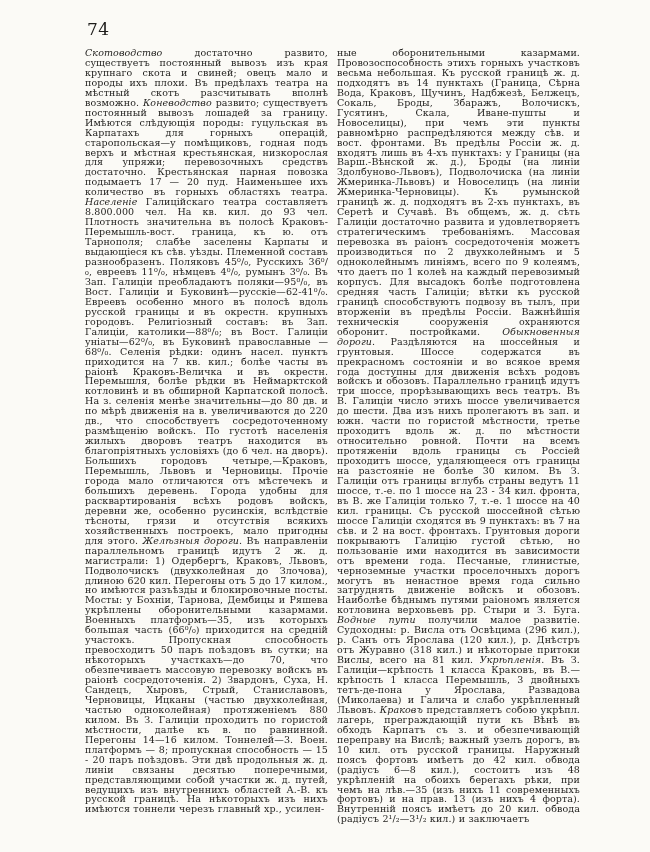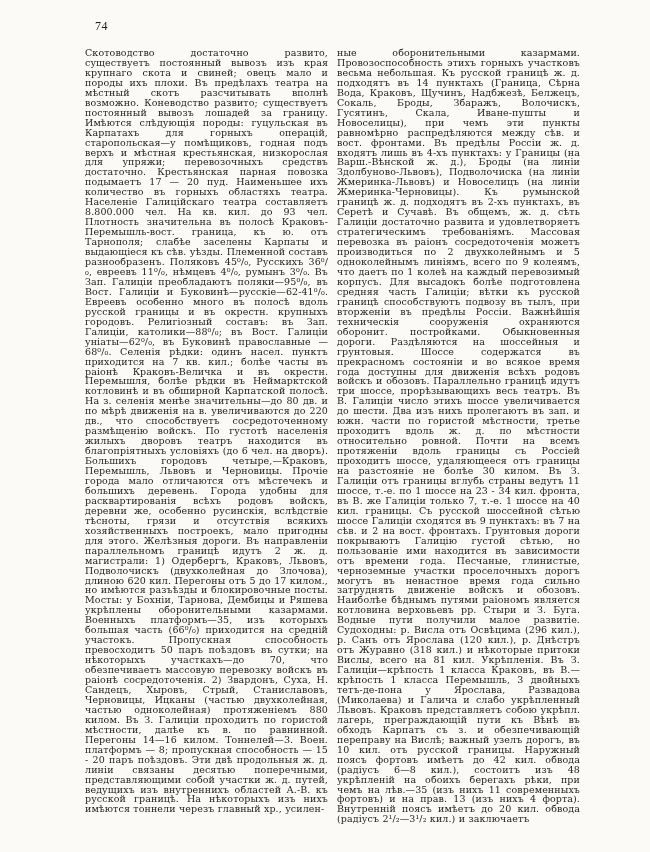--- a/index.html
+++ b/index.html
@@ -14,22 +14,22 @@
     box-sizing: border-box;
     width: 650px; height: 852px;
     padding: 15px 70px 0 85px;
     background: #fbfaf6;
   }
   .page-header {
     position: relative;
     height: 24px;
   }
   .page-number {
-    position: absolute; left: 10px; top: 4px;
-    font-size: 12px; letter-spacing: 0.5px; font-family: Liberation Serif, serif;
+    position: absolute; left: 2px; top: 4px;
+    font-size: 17px; letter-spacing: 0.5px;
   }
   .page-title {
     display: block;
     text-align: center;
     font-weight: 700;
     font-size: 11.5px;
     letter-spacing: 0.34em;
     padding-top: 3px;
   }
   .columns {
@@ -39,21 +39,21 @@
   }
   .col {
     width: 243px;
     font-size: 9.5px;
     line-height: 9.95px;
     text-align: justify;
     text-justify: inter-word;
     word-spacing: 0.2px;
     letter-spacing: 0.1px;
   }
-  .col .it { }
+  .col .it { font-style: italic; }
 </style>
 </head>
 <body>
 
 <div class="page">
   <div class="page-header">
     <span class="page-number">74</span>
   </div>
   <div class="columns">
     <div class="col"><span class="it">Скотоводство</span><span> достаточно развито, существуетъ постоянный вывозъ изъ края крупнаго скота и свиней; овецъ мало и породы ихъ плохи. Въ предѣлахъ театра на мѣстный скотъ разсчитывать вполнѣ возможно. </span><span class="it">Коневодство</span><span> развито; существуетъ постоянный вывозъ лошадей за границу. Имѣются слѣдующія породы: гуцульская въ Карпатахъ для горныхъ операцій, старопольская—у помѣщиковъ, годная подъ верхъ и мѣстная крестьянская, низкорослая для упряжи; перевозочныхъ средствъ достаточно. Крестьянская парная повозка подымаетъ 17 — 20 пуд. Наименьшее ихъ количество въ горныхъ областяхъ театра. </span><span class="it">Населеніе</span><span> Галиційскаго театра составляетъ 8.800.000 чел. На кв. кил. до 93 чел. Плотность значительна въ полосѣ Краковъ-Перемышль-вост. граница, къ ю. отъ Тарнополя; слабѣе заселены Карпаты и выдающіеся къ сѣв. уѣзды. Племенной составъ разнообразенъ. Поляковъ 45⁰/₀, Русскихъ 36⁰/₀, евреевъ 11⁰/₀, нѣмцевъ 4⁰/₀, румынъ 3⁰/₀. Въ Зап. Галиціи преобладаютъ поляки—95⁰/₀, въ Вост. Галиціи и Буковинѣ—русскіе—62-41⁰/₀. Евреевъ особенно много въ полосѣ вдоль русской границы и въ окрестн. крупныхъ городовъ. Религіозный составъ: въ Зап. Галиціи, католики—88⁰/₀; въ Вост. Галиціи уніаты—62⁰/₀, въ Буковинѣ православные — 68⁰/₀. Селенія рѣдки: одинъ насел. пунктъ приходится на 7 кв. кил.; болѣе часты въ раіонѣ Краковъ-Величка и въ окрестн. Перемышля, болѣе рѣдки въ Неймарктской котловинѣ и въ обширной Карпатской полосѣ. На з. селенія менѣе значительны—до 80 дв. и по мѣрѣ движенія на в. увеличиваются до 220 дв., что способствуетъ сосредоточенному размѣщенію войскъ. По густотѣ населенія жилыхъ дворовъ театръ находится въ благопріятныхъ условіяхъ (до 6 чел. на дворъ). Большихъ городовъ четыре,—Краковъ, Перемышль, Львовъ и Черновицы. Прочіе города мало отличаются отъ мѣстечекъ и большихъ деревень. Города удобны для расквартированія всѣхъ родовъ войскъ, деревни же, особенно русинскія, вслѣдствіе тѣсноты, грязи и отсутствія всякихъ хозяйственныхъ построекъ, мало пригодны для этого. </span><span class="it">Желѣзныя дороги.</span><span> Въ направленіи параллельномъ границѣ идутъ 2 ж. д. магистрали: 1) Одербергъ, Краковъ, Львовъ, Подволочискъ (двухколейная до Злочова), длиною 620 кил. Перегоны отъ 5 до 17 килом., но имѣются разъѣзды и блокировочные посты. Мосты: у Бохніи, Тарнова, Дембицы и Ряшева укрѣплены оборонительными казармами. Военныхъ платформъ—35, изъ которыхъ большая часть (66⁰/₀) приходится на средній участокъ. Пропускная способность превосходитъ 50 паръ поѣздовъ въ сутки; на нѣкоторыхъ участкахъ—до 70, что обезпечиваетъ массовую перевозку войскъ въ раіонѣ сосредоточенія. 2) Звардонъ, Суха, Н. Сандецъ, Хыровъ, Стрый, Станиславовъ, Черновицы, Ицканы (частью двухколейная, частью одноколейная) протяженіемъ 880 килом. Въ З. Галиціи проходитъ по гористой мѣстности, далѣе къ в. по равнинной. Перегоны 14—16 килом. Тоннелей—3. Воен. платформъ — 8; пропускная способность — 15 - 20 паръ поѣздовъ. Эти двѣ продольныя ж. д. линіи связаны десятью поперечными, представляющими собой участки ж. д. путей, ведущихъ изъ внутреннихъ областей А.-В. къ русской границѣ. На нѣкоторыхъ изъ нихъ имѣются тоннели черезъ главный хр., усилен-</span></div>

